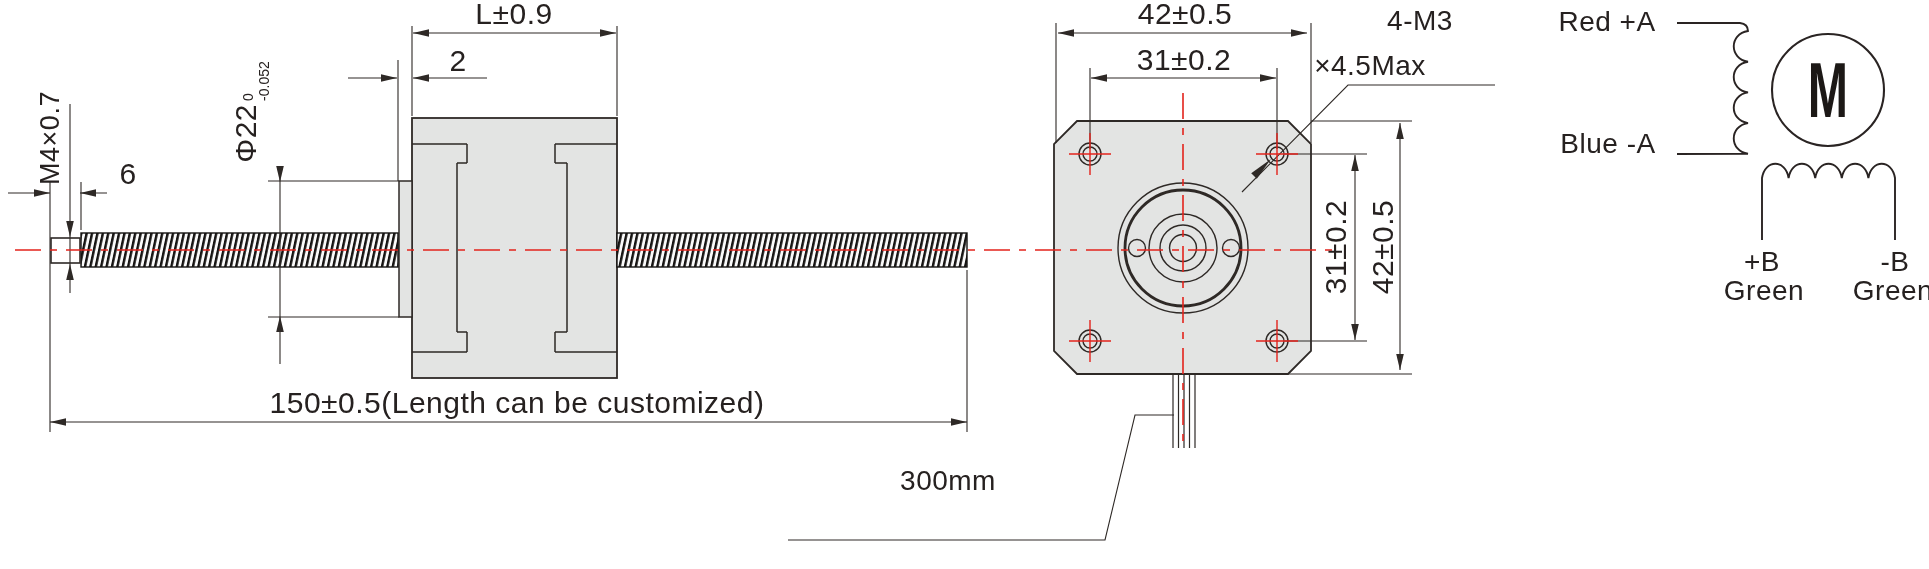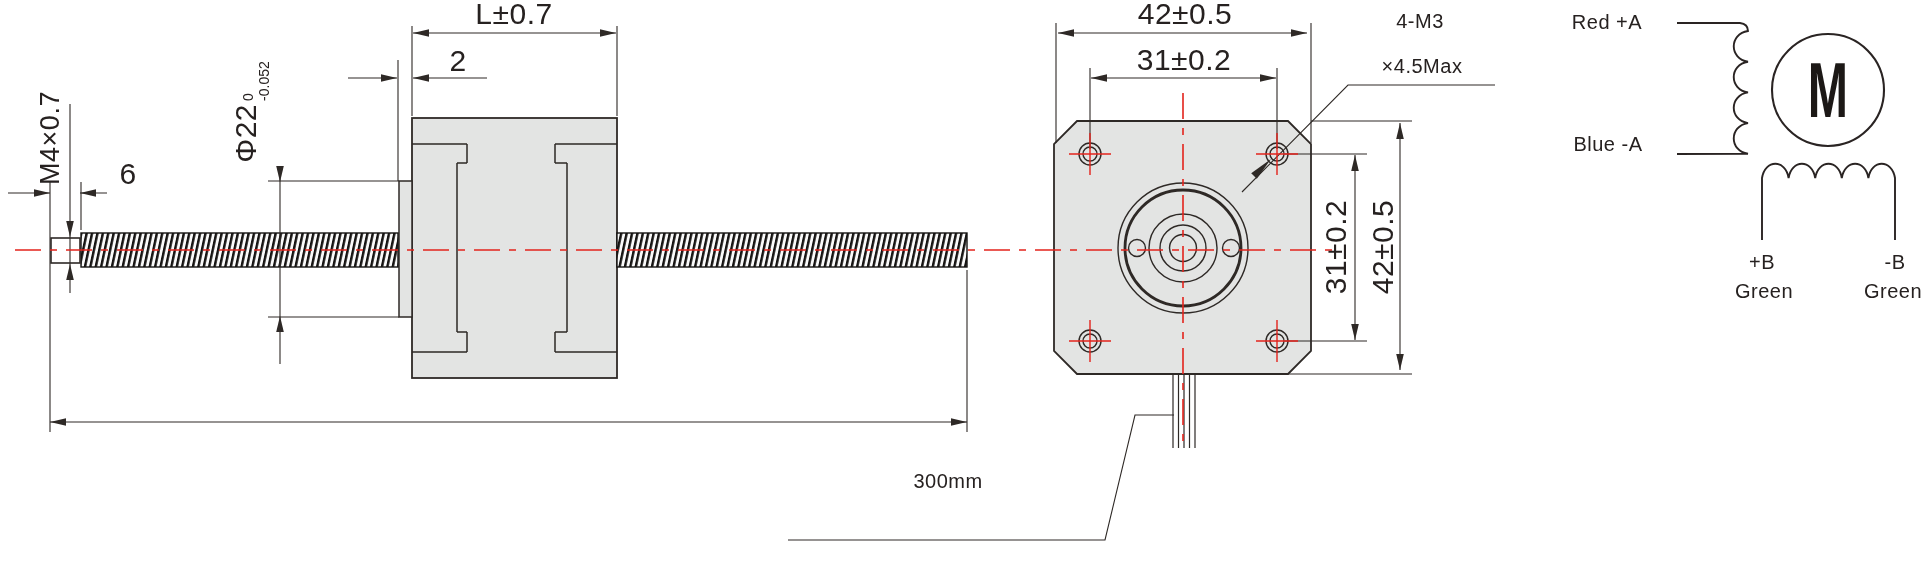--- a/index.html
+++ b/index.html
@@ -2,21 +2,21 @@
 <html><head>
 <meta charset="utf-8">
 <style>
   html,body{margin:0;padding:0;background:#ffffff;}
   #stage{position:relative;width:1929px;height:569px;background:#ffffff;overflow:hidden;
          font-family:"Liberation Sans", sans-serif;}
   #stage svg{position:absolute;left:0;top:0;}
   .lbl{position:absolute;transform:translate(-50%,-50%);font-size:30px;color:#262120;
        white-space:nowrap;letter-spacing:.5px;line-height:1;}
   .rot{transform:translate(-50%,-50%) rotate(-90deg);}
-  .s26{font-size:20px;}
+  .s26{font-size:28px;}
   .s27{font-size:27px;}
   .tol{display:inline-flex;flex-direction:column;font-size:14px;line-height:1.15;
        vertical-align:3px;margin-left:3px;letter-spacing:0;}
   .tol i{font-style:normal;}
 </style>
 </head>
 <body>
 
 <div id="stage">
 
@@ -147,35 +147,36 @@
              c-19,3 -19,27.7 0,30.7 c-19,3 -19,27.7 0,30.7 L1677,154"></path>
     <path d="M1762,240 V178
              c3,-19 23.6,-19 26.6,0 c3,-19 23.6,-19 26.6,0
              c3,-19 23.6,-19 26.6,0 c3,-19 23.6,-19 26.6,0
              c3,-19 23.6,-19 26.6,0 V240"></path>
     <circle cx="1828" cy="90" r="56" stroke-width="2.1"></circle>
     <text transform="translate(1828,117) scale(0.62,1)" x="0" y="0" text-anchor="middle" font-family="Liberation Sans, sans-serif" font-size="78" font-weight="700" fill="#1c1816" stroke="none">M</text>
   </g>
 </svg>
 
-  <div class="lbl" style="left:514px;top:14px">L±0.7</div>
+  <div class="lbl" style="left:514px;top:14px">L±0.9</div>
   <div class="lbl" style="left:458px;top:61px">2</div>
   <div class="lbl rot" style="left:252px;top:112px">
     <span>Φ22</span><span class="tol">
         <i>0</i>
         <i>-0.052</i>
       </span>
   </div>
   <div class="lbl rot s27" style="left:50px;top:138px">M4×0.7</div>
   <div class="lbl" style="left:128px;top:174px">6</div>
+  <div class="lbl" style="left:517px;top:403px">150±0.5(Length can be customized)</div>
 
   <div class="lbl" style="left:1185px;top:14px">42±0.5</div>
   <div class="lbl" style="left:1184px;top:60px">31±0.2</div>
   <div class="lbl s26" style="left:1420px;top:21px">4-M3</div>
-  <div class="lbl s26" style="left:1422px;top:66px">×4.5Max</div>
+  <div class="lbl s26" style="left:1370px;top:66px">×4.5Max</div>
   <div class="lbl rot" style="left:1336px;top:247px">31±0.2</div>
   <div class="lbl rot" style="left:1383px;top:247px">42±0.5</div>
   <div class="lbl s26" style="left:948px;top:481px">300mm</div>
 
   <div class="lbl s26" style="left:1607px;top:22px">Red +A</div>
   <div class="lbl s26" style="left:1608px;top:144px">Blue -A</div>
   <div class="lbl s26" style="left:1762px;top:262px">+B</div>
   <div class="lbl s26" style="left:1764px;top:291px">Green</div>
   <div class="lbl s26" style="left:1895px;top:262px">-B</div>
   <div class="lbl s26" style="left:1893px;top:291px">Green</div>

